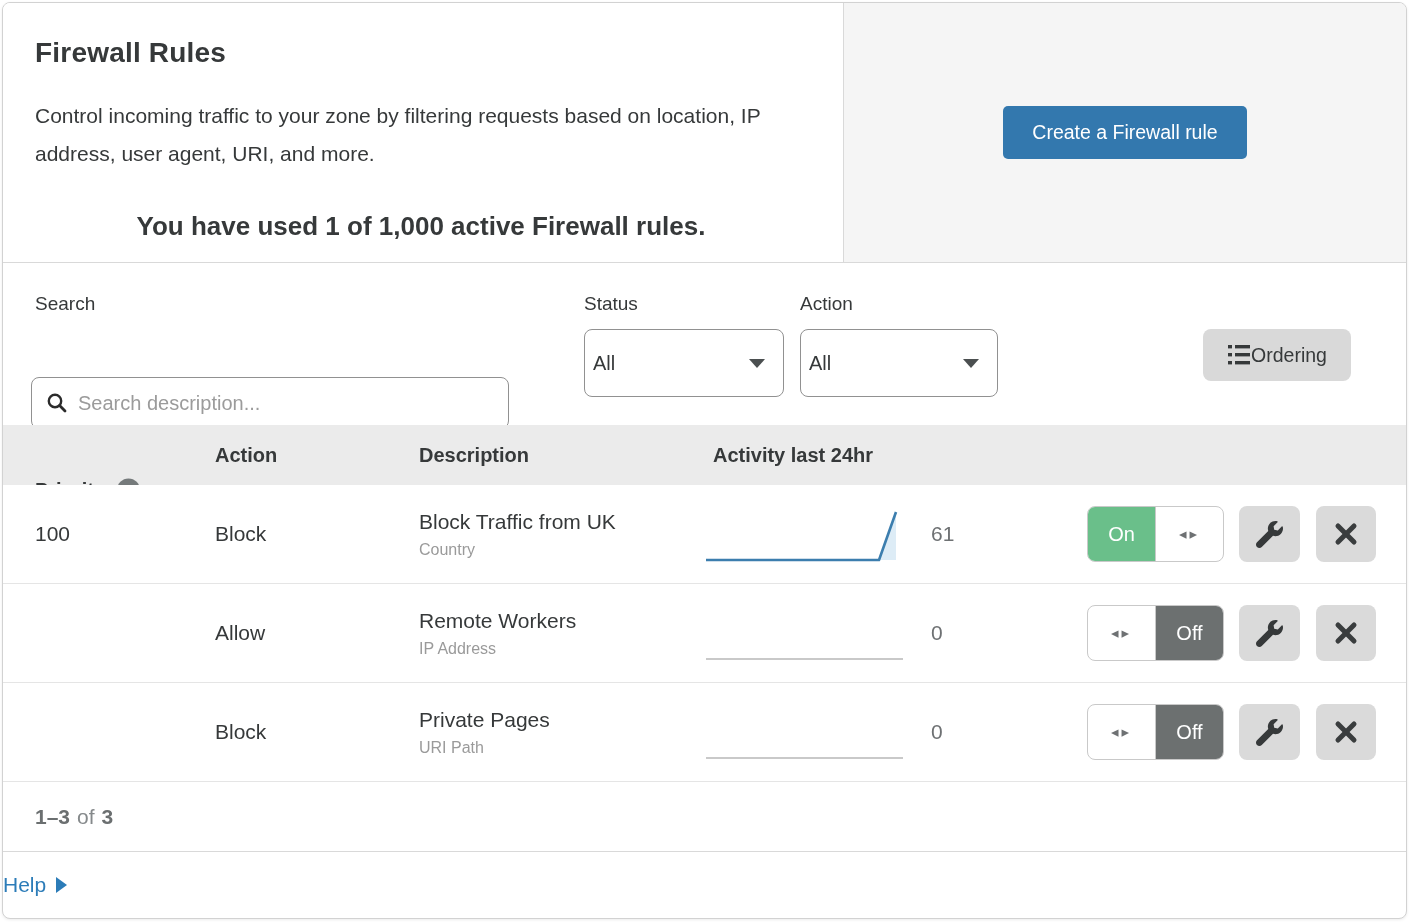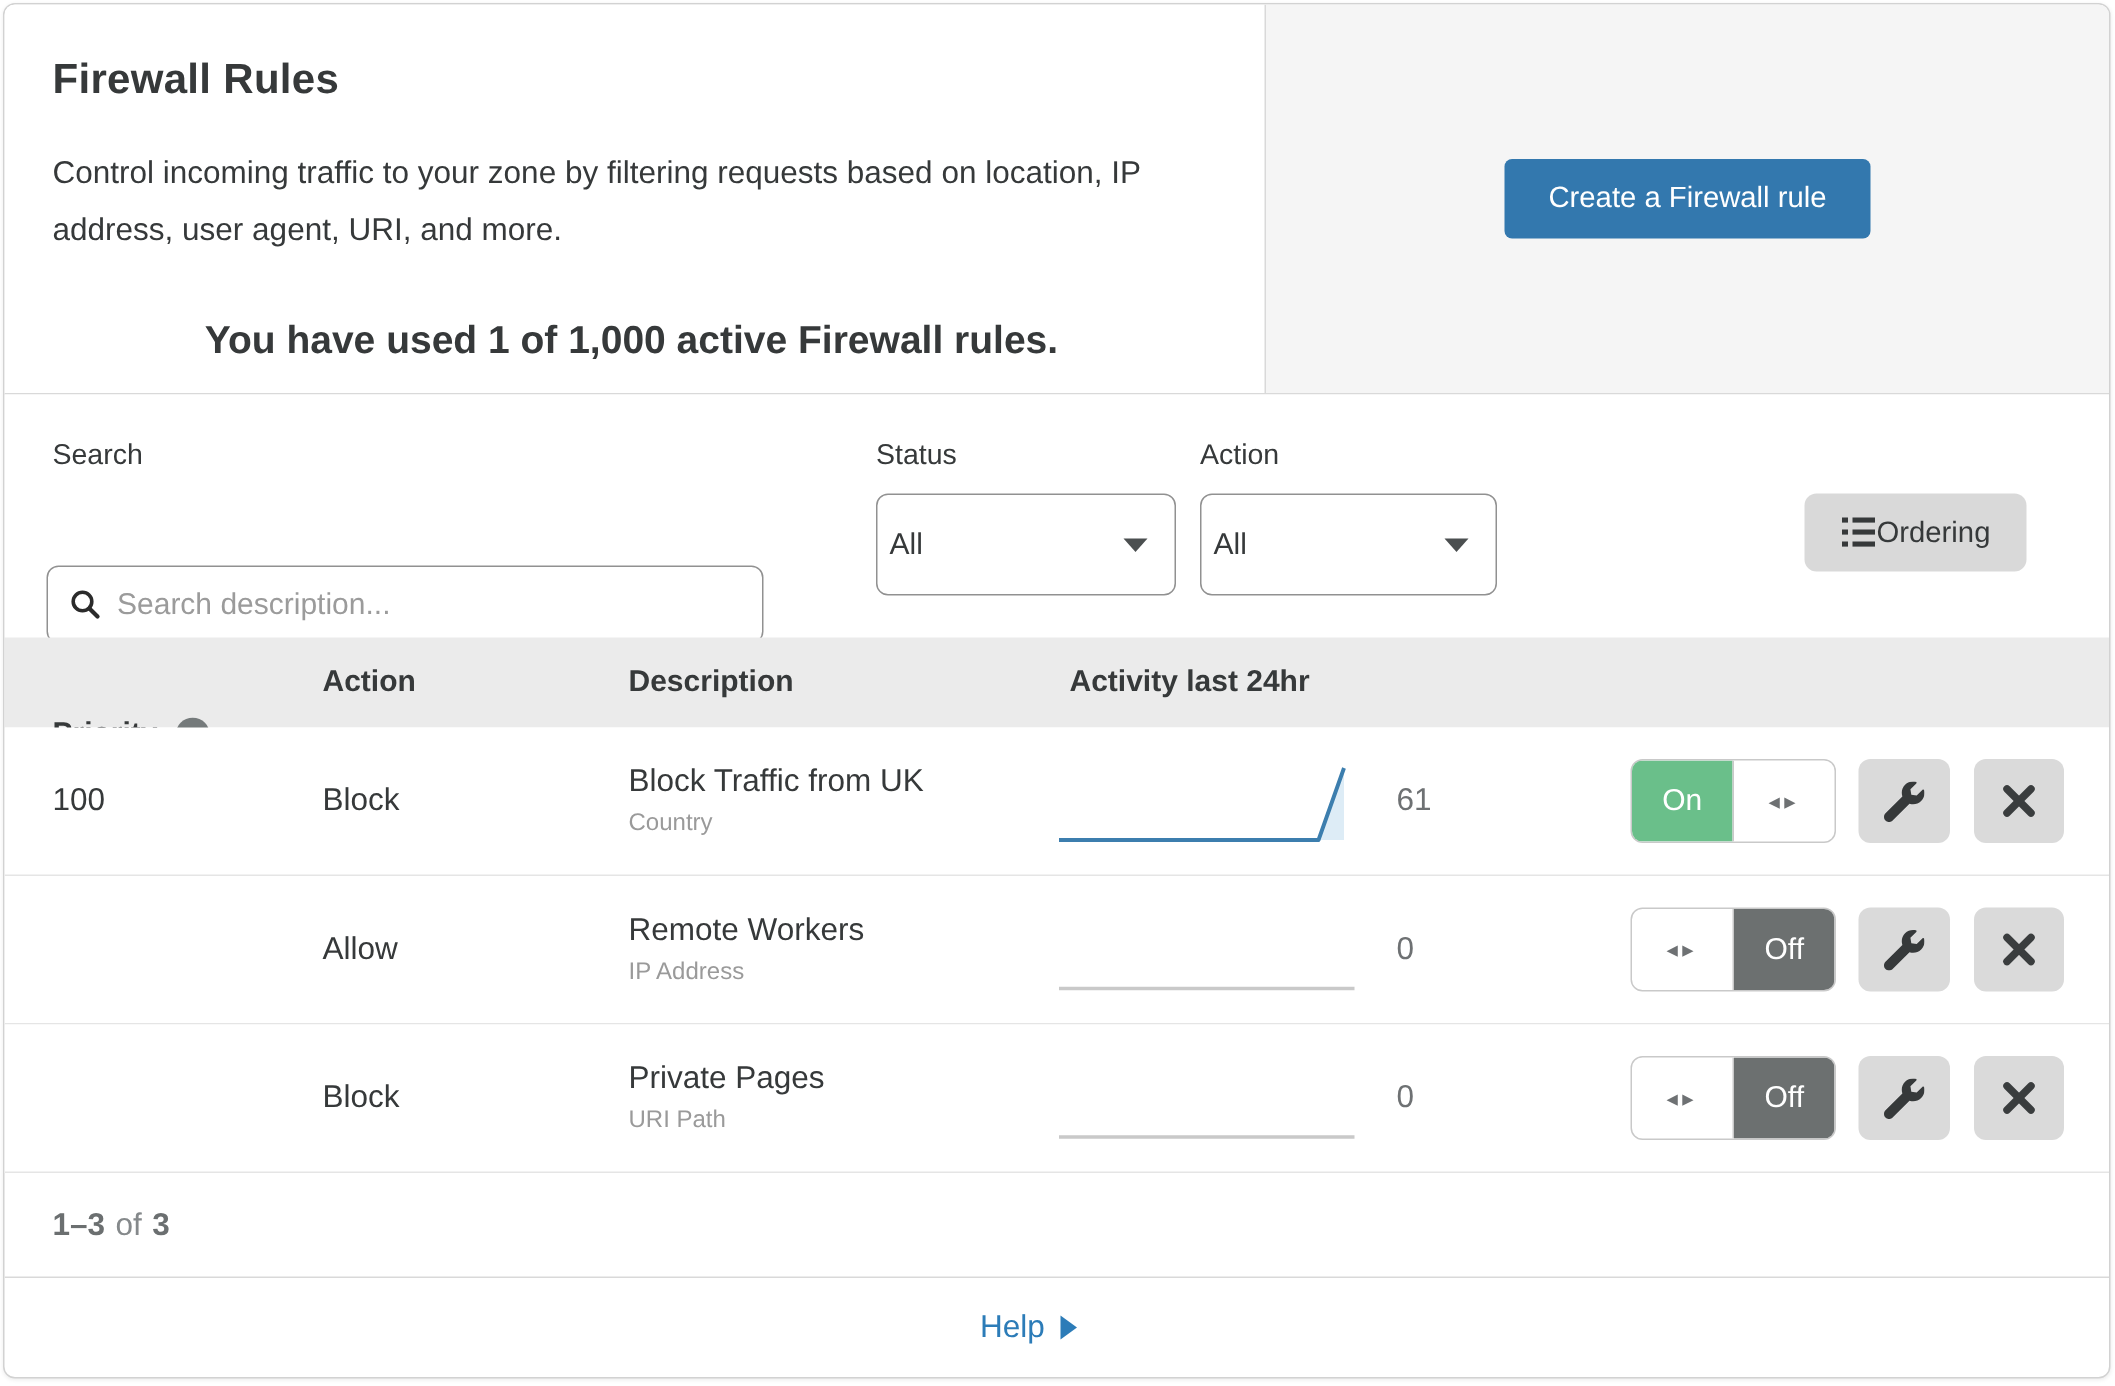--- a/index.html
+++ b/index.html
@@ -126,21 +126,21 @@
   
   .pagination {
     height: 70px; border-bottom: 1px solid #d9d9d9;
     display: flex; align-items: center; padding-left: 32px;
     font-size: 21px; color: #85898b;
   }
   .pag-strong { font-weight: 700; color: #6b6f70; }
   .pag-of { margin: 0 7px; }
 
   .footer {
-    height: 66px; display: flex; align-items: center; justify-content: center;
+    height: 66px; display: flex; align-items: center; justify-content: flex-start;
     padding-right: 38px;
   }
   .help-link {
     display: flex; align-items: center; gap: 10px;
     color: #2c7cb8; font-size: 21px; text-decoration: none; cursor: pointer;
   }
   .help-arrow {
     width: 0; height: 0;
     border-top: 8px solid transparent; border-bottom: 8px solid transparent;
     border-left: 11px solid #2c7cb8;

